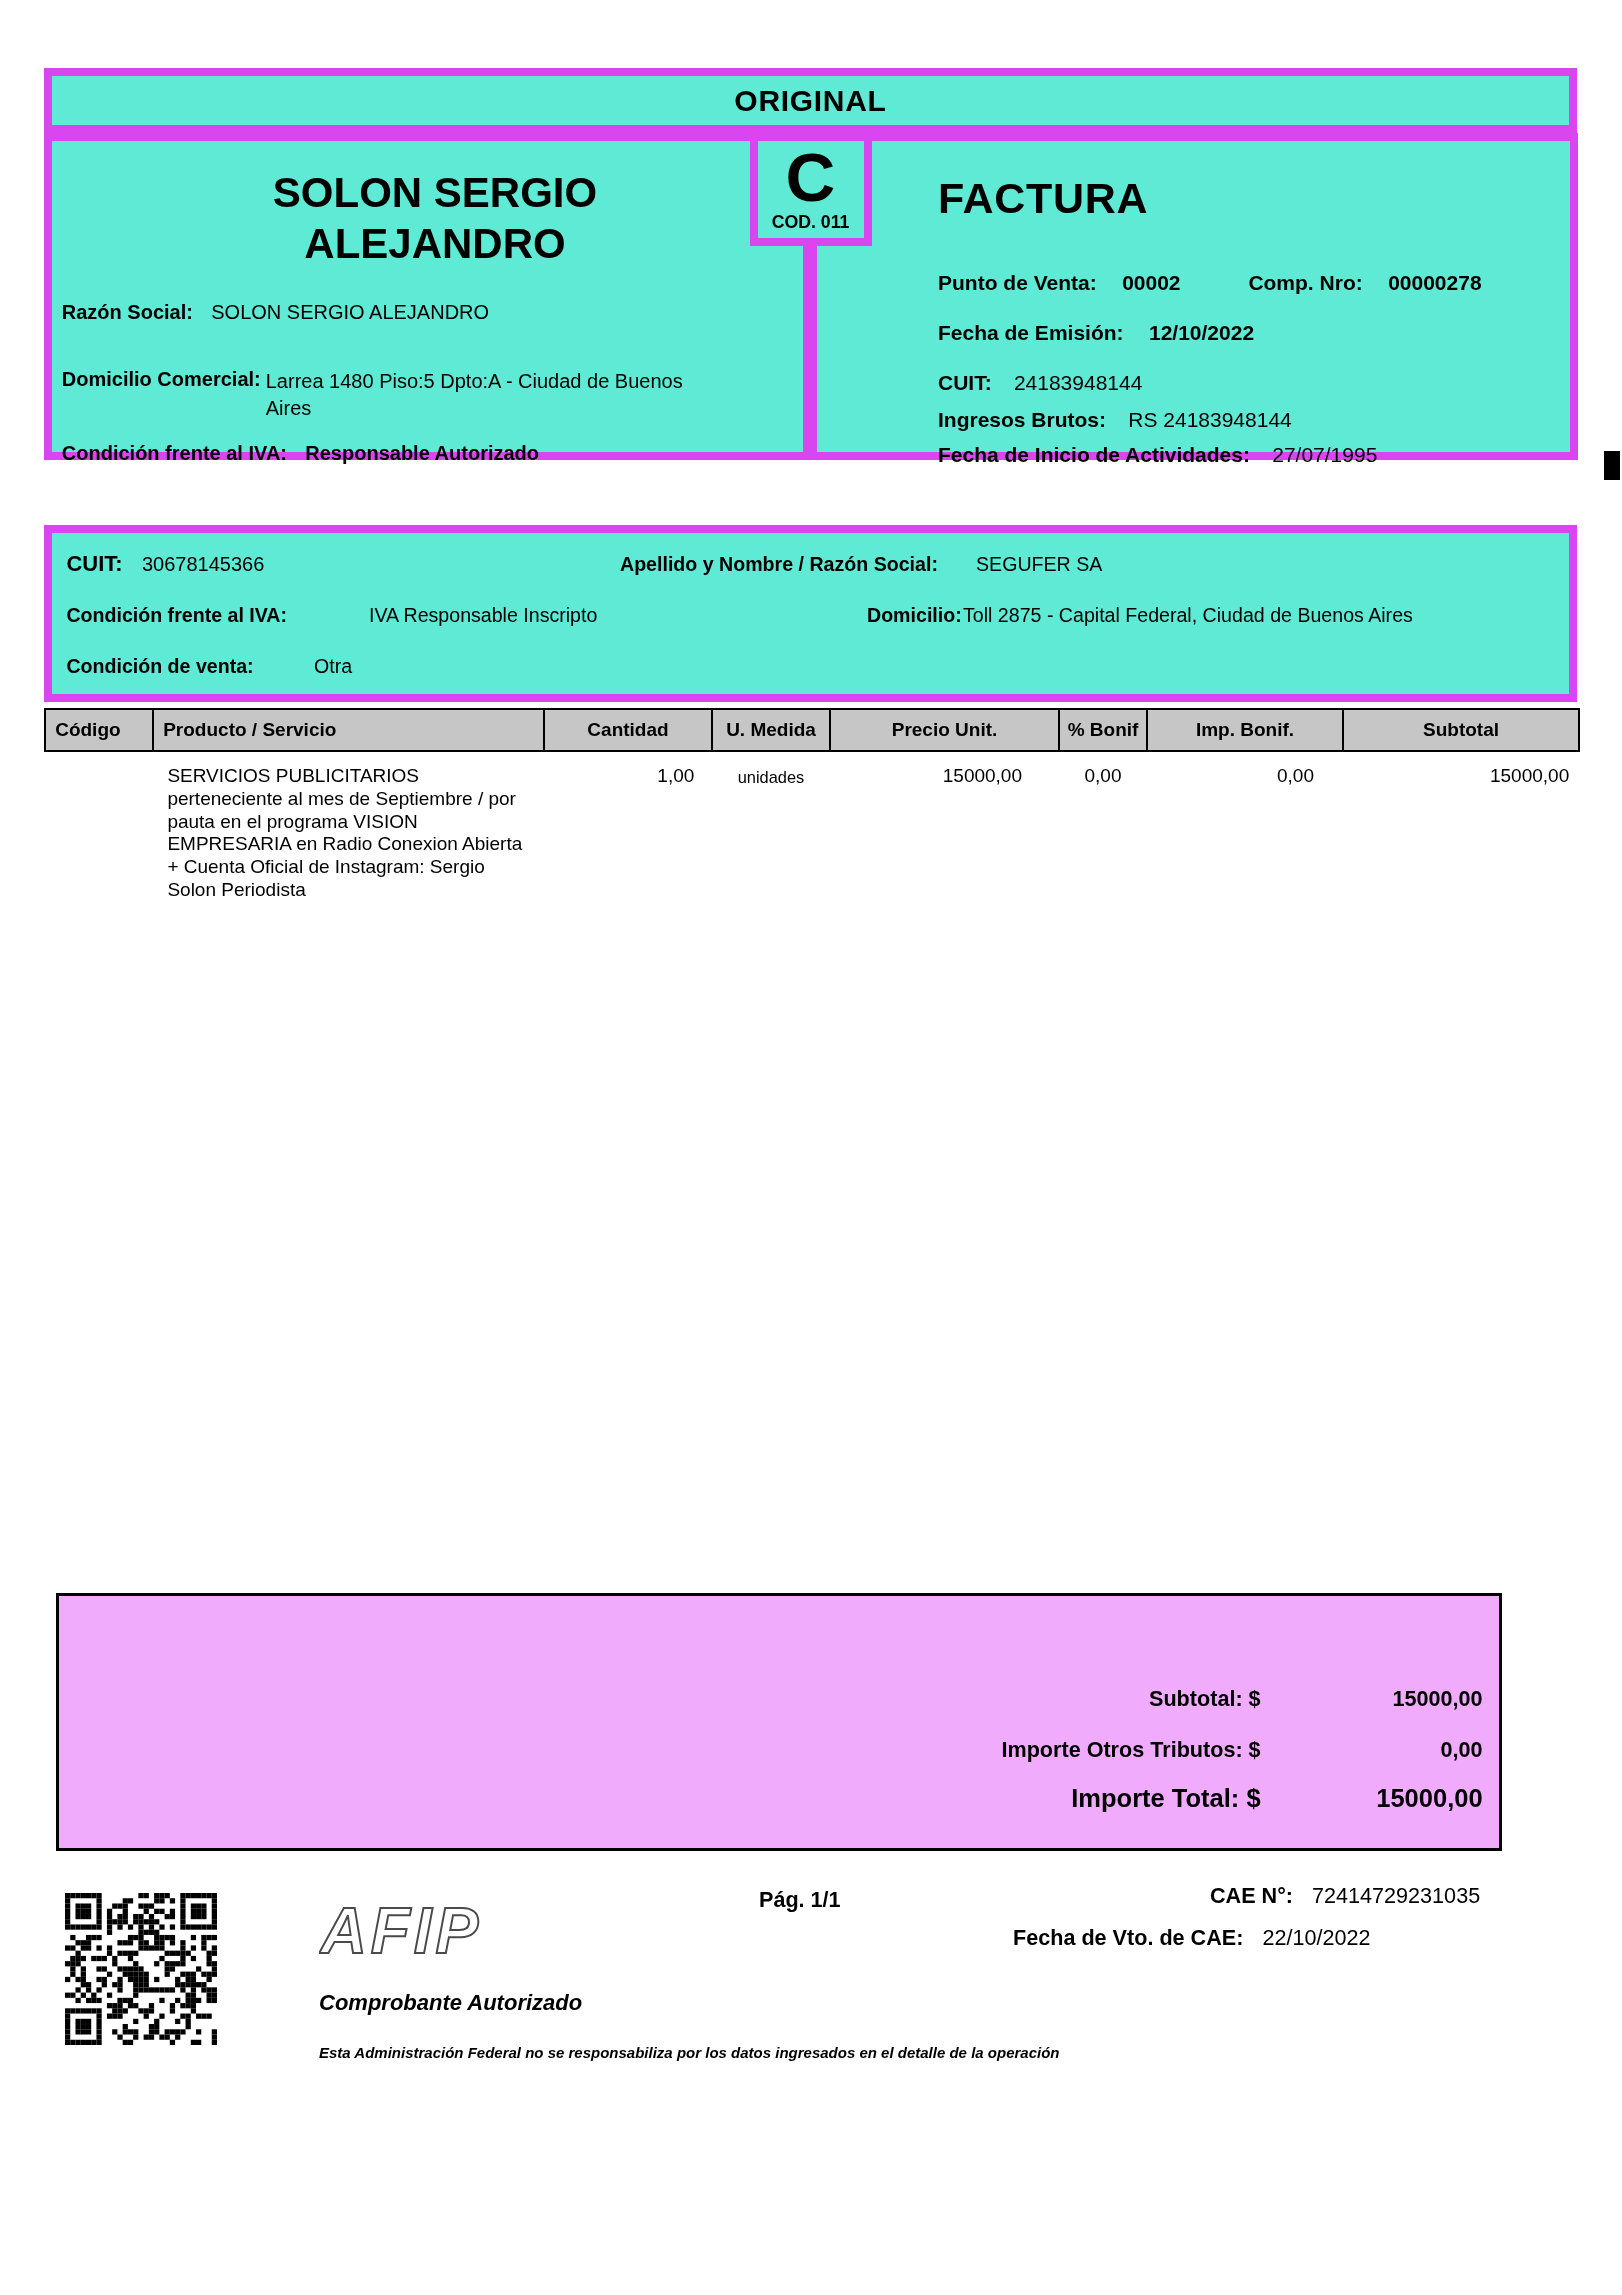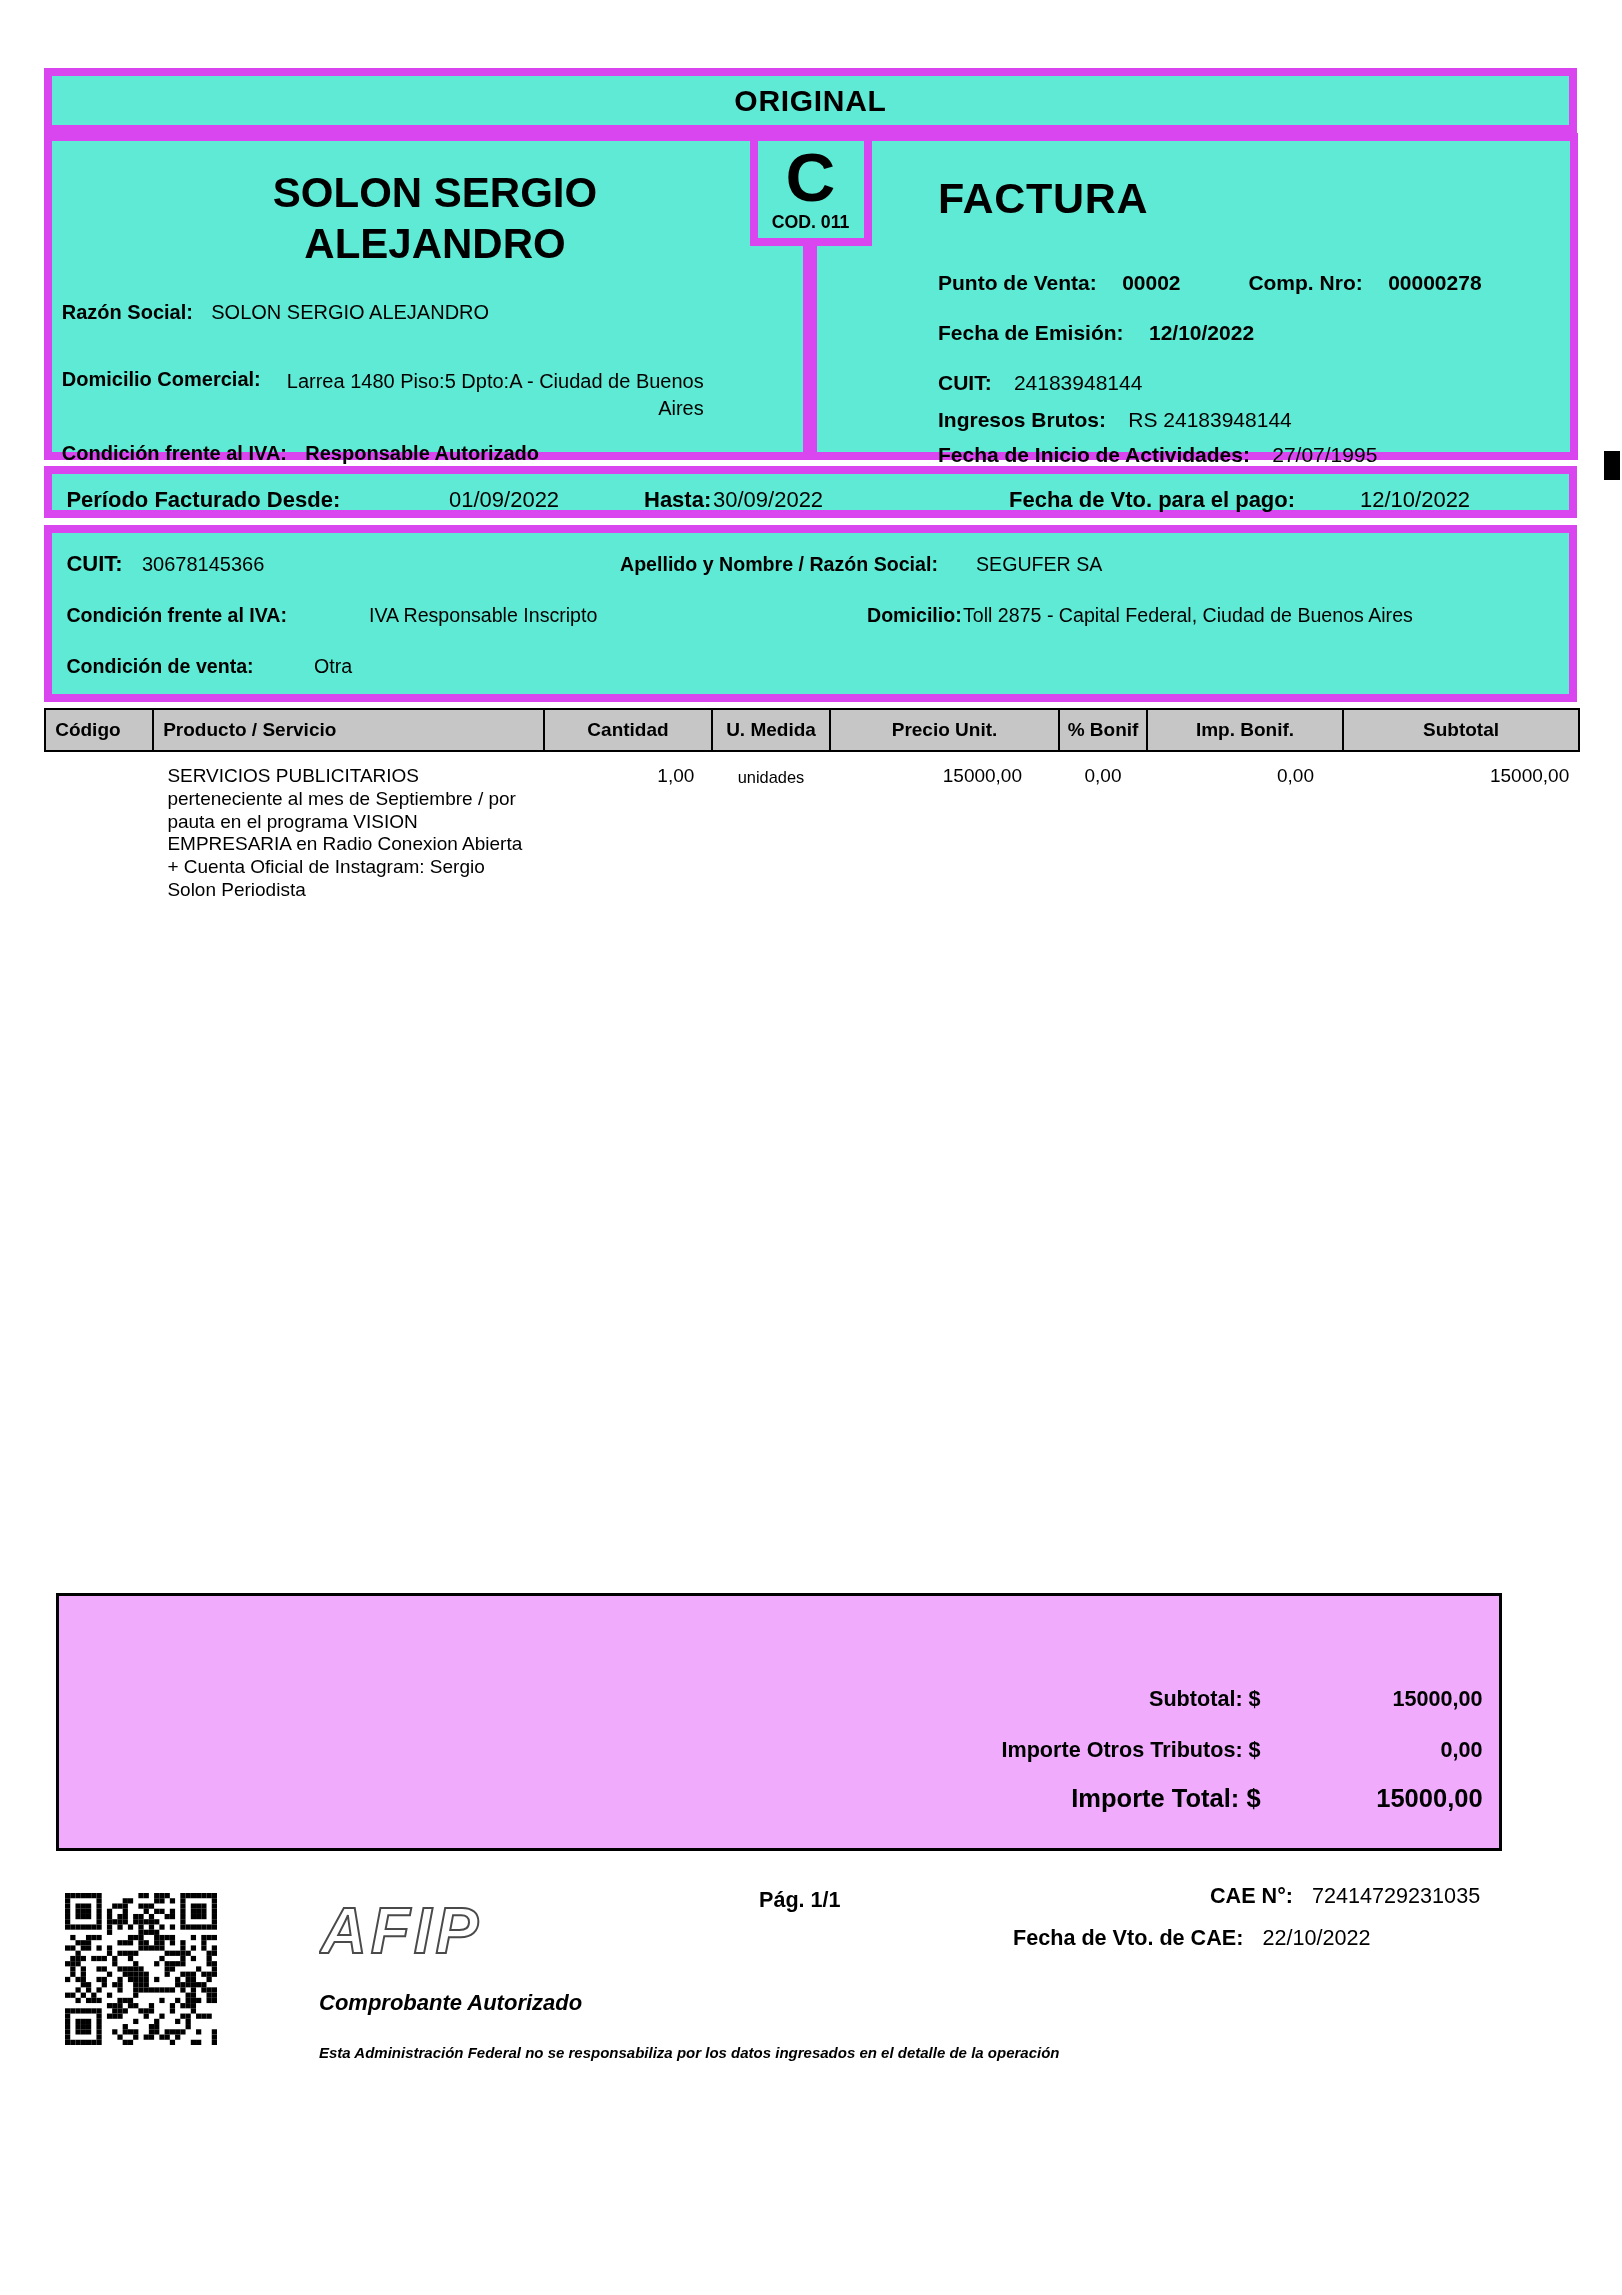--- a/index.html
+++ b/index.html
@@ -23,21 +23,21 @@
   #letter-box { left:50%; transform:translateX(-50%); top:0; width:122px; height:113px;
     text-align:center; z-index:2; }
   #letter { font-size:69px; font-weight:bold; line-height:1.08; }
   #letter-code { font-size:17.7px; font-weight:bold; margin-top:-3.9px; }
 
   #seller-name { top:26px; left:115px; width:536px; text-align:center;
     font-size:42px; font-weight:bold; line-height:1.22; }
   .seller-line { font-size:20px; white-space:nowrap; }
   #seller-razon { top:160px; left:9.8px; }
   #seller-dom { top:227px; left:9.8px; display:flex; white-space:normal; }
-  #seller-dom .dom-val { width:432px; text-align:right; margin-left:11px; line-height:1.35; }
+  #seller-dom .dom-val { width:432px; text-align:left; margin-left:5px; line-height:1.35; }
   #seller-iva { top:301px; left:9.8px; }
   .g28 { display:inline-block; width:18.3px; }
 
   #factura-title { top:33px; left:121px; font-size:43px; font-weight:bold; letter-spacing:0.7px; }
   .inv-line { left:121px; font-size:21px; white-space:nowrap; }
   #inv-line-pv { top:130px; }
   #inv-line-fe { top:180px; }
   #inv-line-cuit { top:230px; }
   #inv-line-ib { top:267px; }
   #inv-line-ia { top:302px; }
@@ -148,28 +148,20 @@
         <span class="ml25">27/07/1995</span>
       </div>
     </div>
 
     <div id="letter-box" class="abs box">
       <div id="letter">C</div>
       <div id="letter-code">COD. 011</div>
     </div>
   </div>
 
-  <div id="period-box" class="abs box">
-    <span id="p-desde-label" class="b">Período Facturado Desde:</span>
-    <span id="p-desde-val">01/09/2022</span>
-    <span id="p-hasta-label" class="b">Hasta:</span>
-    <span id="p-hasta-val">30/09/2022</span>
-    <span id="p-vto-label" class="b">Fecha de Vto. para el pago:</span>
-    <span id="p-vto-val">12/10/2022</span>
-  </div>
 
   <div id="customer-box" class="abs box">
     <span id="c-cuit-label" class="b">CUIT:</span>
     <span id="c-cuit-val">30678145366</span>
     <span id="c-nombre-label" class="b">Apellido y Nombre / Razón Social:</span>
     <span id="c-nombre-val">SEGUFER SA</span>
     <span id="c-iva-label" class="b">Condición frente al IVA:</span>
     <span id="c-iva-val">IVA Responsable Inscripto</span>
     <span id="c-dom-label" class="b">Domicilio:</span>
     <span id="c-dom-val">Toll 2875 - Capital Federal, Ciudad de Buenos Aires</span>

